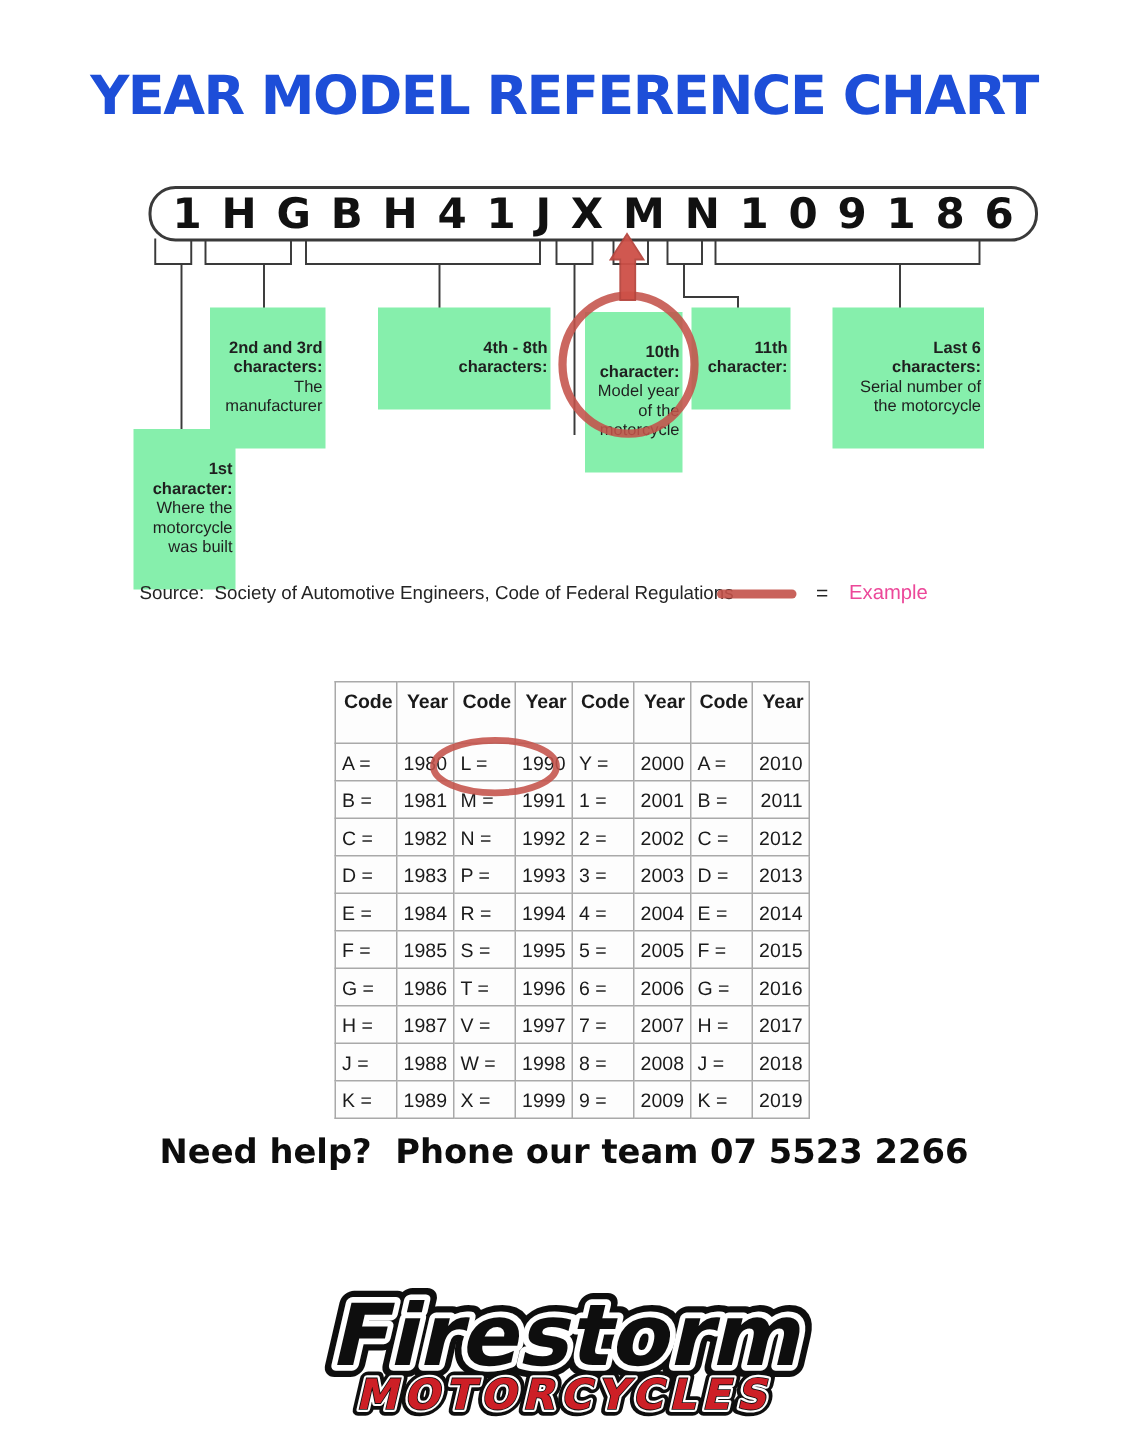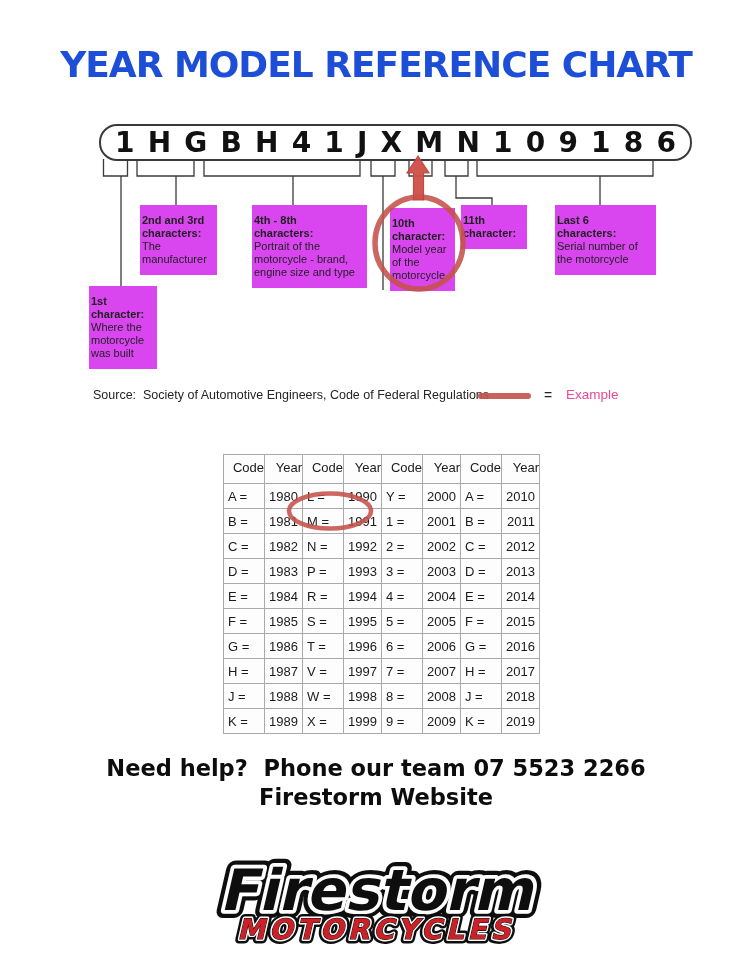--- a/index.html
+++ b/index.html
@@ -14,33 +14,33 @@
 
   #vin-box{left:99px;top:124px;width:561px;height:33px;
            border:2px solid #3a3a3a;border-radius:18px;
            display:flex;align-items:center;justify-content:space-between;
            padding:0 14px;background:#fff;}
   #vin-box .ch{font-family:"DejaVu Sans",sans-serif;font-weight:bold;
                font-size:28px;line-height:1;color:#111;}
 
   svg.layer{position:absolute;left:0;top:0;pointer-events:none;}
 
-  .callout{position:absolute;background:#d946ef;text-align:left;
-           font-size:11px;line-height:1.18;color:#1f1f1f;padding:9px 2px;}
+  .callout{position:absolute;background:#86efac;text-align:right;
+           font-size:11px;line-height:1.18;color:#1f1f1f;padding:21px 2px;}
   .callout .ct{font-weight:bold;white-space:pre-line;}
   .callout .cb{font-weight:normal;}
 
   #source-row{left:93px;top:388px;font-size:12.5px;color:#242424;white-space:pre;}
   #legend-eq{left:544px;top:387px;font-size:14px;color:#242424;}
   #legend-label{left:566px;top:387px;font-size:13.5px;color:#ec4899;}
 
   #year-table{left:223px;top:454px;border-collapse:collapse;table-layout:fixed;
               font-size:13px;color:#1a1a1a;background:#fdfdfd;}
   #year-table th,#year-table td{border:1px solid #a9a9a9;overflow:hidden;white-space:nowrap;}
-  #year-table th{font-weight:normal;text-align:right;padding:4px 0 8px 3px;height:16px;}
+  #year-table th{font-weight:bold;text-align:center;padding:4px 0 20px 3px;height:16px;}
   #year-table td{height:22px;}
   #year-table td.code{text-align:left;padding-left:4px;}
   #year-table td.year{text-align:right;padding-right:4px;}
   #year-table .wcode{width:35px;} #year-table .wyear{width:32px;}
 
   #help-block{left:0;right:0;top:754px;text-align:center;
               font-family:"DejaVu Sans",sans-serif;font-weight:bold;
               font-size:22.5px;line-height:29px;color:#0d0d0d;}
   #help-block div{white-space:pre;}
 
@@ -100,21 +100,20 @@
     <div class="cb">Where the motorcycle was built</div>
   </div>
   <div class="callout" style="left:140px;top:205px;width:73px;">
     <div class="ct">2nd and 3rd
 characters:</div>
     <div class="cb">The manufacturer</div>
   </div>
   <div class="callout" style="left:252px;top:205px;width:111px;">
     <div class="ct">4th - 8th
 characters:</div>
-    <div class="cb">Portrait of the motorcycle - brand, engine size and type</div>
   </div>
   <div class="callout" style="left:390px;top:208px;width:61px;">
     <div class="ct">10th
 character:</div>
     <div class="cb">Model year of the motorcycle</div>
   </div>
   <div class="callout" style="left:461px;top:205px;width:62px;">
     <div class="ct">11th
 character:</div>
   </div>
@@ -247,21 +246,20 @@
 
   <svg class="layer" width="752" height="957">
     <ellipse cx="419" cy="243" rx="44" ry="46" fill="none" stroke="#c4524a" stroke-width="5.5" opacity="0.88"></ellipse>
     <polygon points="418,156 407,173 413.5,173 413.5,200 423.5,200 423.5,173 429,173" fill="#ce5047" stroke="#b6453e" stroke-width="1.2" opacity="0.95"></polygon>
     <ellipse cx="330" cy="511" rx="41" ry="17.5" fill="none" stroke="#c4524a" stroke-width="4.5" opacity="0.88"></ellipse>
     <line x1="481" y1="396" x2="528" y2="396" stroke="#c4524a" stroke-width="6" stroke-linecap="round" opacity="0.9"></line>
   </svg>
 
   <div id="help-block" class="abs">
     <div>Need help?  Phone our team 07 5523 2266</div>
-    <div>Firestorm Website</div>
   </div>
 
   <svg id="logo-svg" class="abs" width="420" height="100">
     <g transform="translate(210,54) skewX(-13)">
       <text class="logo-txt" x="0" y="0" text-anchor="middle" font-size="57" fill="none" stroke="#0e0e0e" stroke-width="16" stroke-linejoin="round">Firestorm</text>
       <text class="logo-txt" x="0" y="0" text-anchor="middle" font-size="57" fill="none" stroke="#ffffff" stroke-width="7.5" stroke-linejoin="round">Firestorm</text>
       <text class="logo-txt" x="0" y="0" text-anchor="middle" font-size="57" fill="#0e0e0e">Firestorm</text>
     </g>
     <g transform="translate(210,83) skewX(-13)">
       <text class="logo-txt" x="0" y="0" text-anchor="middle" font-size="28" letter-spacing="4" fill="none" stroke="#0e0e0e" stroke-width="9" stroke-linejoin="round">MOTORCYCLES</text>

